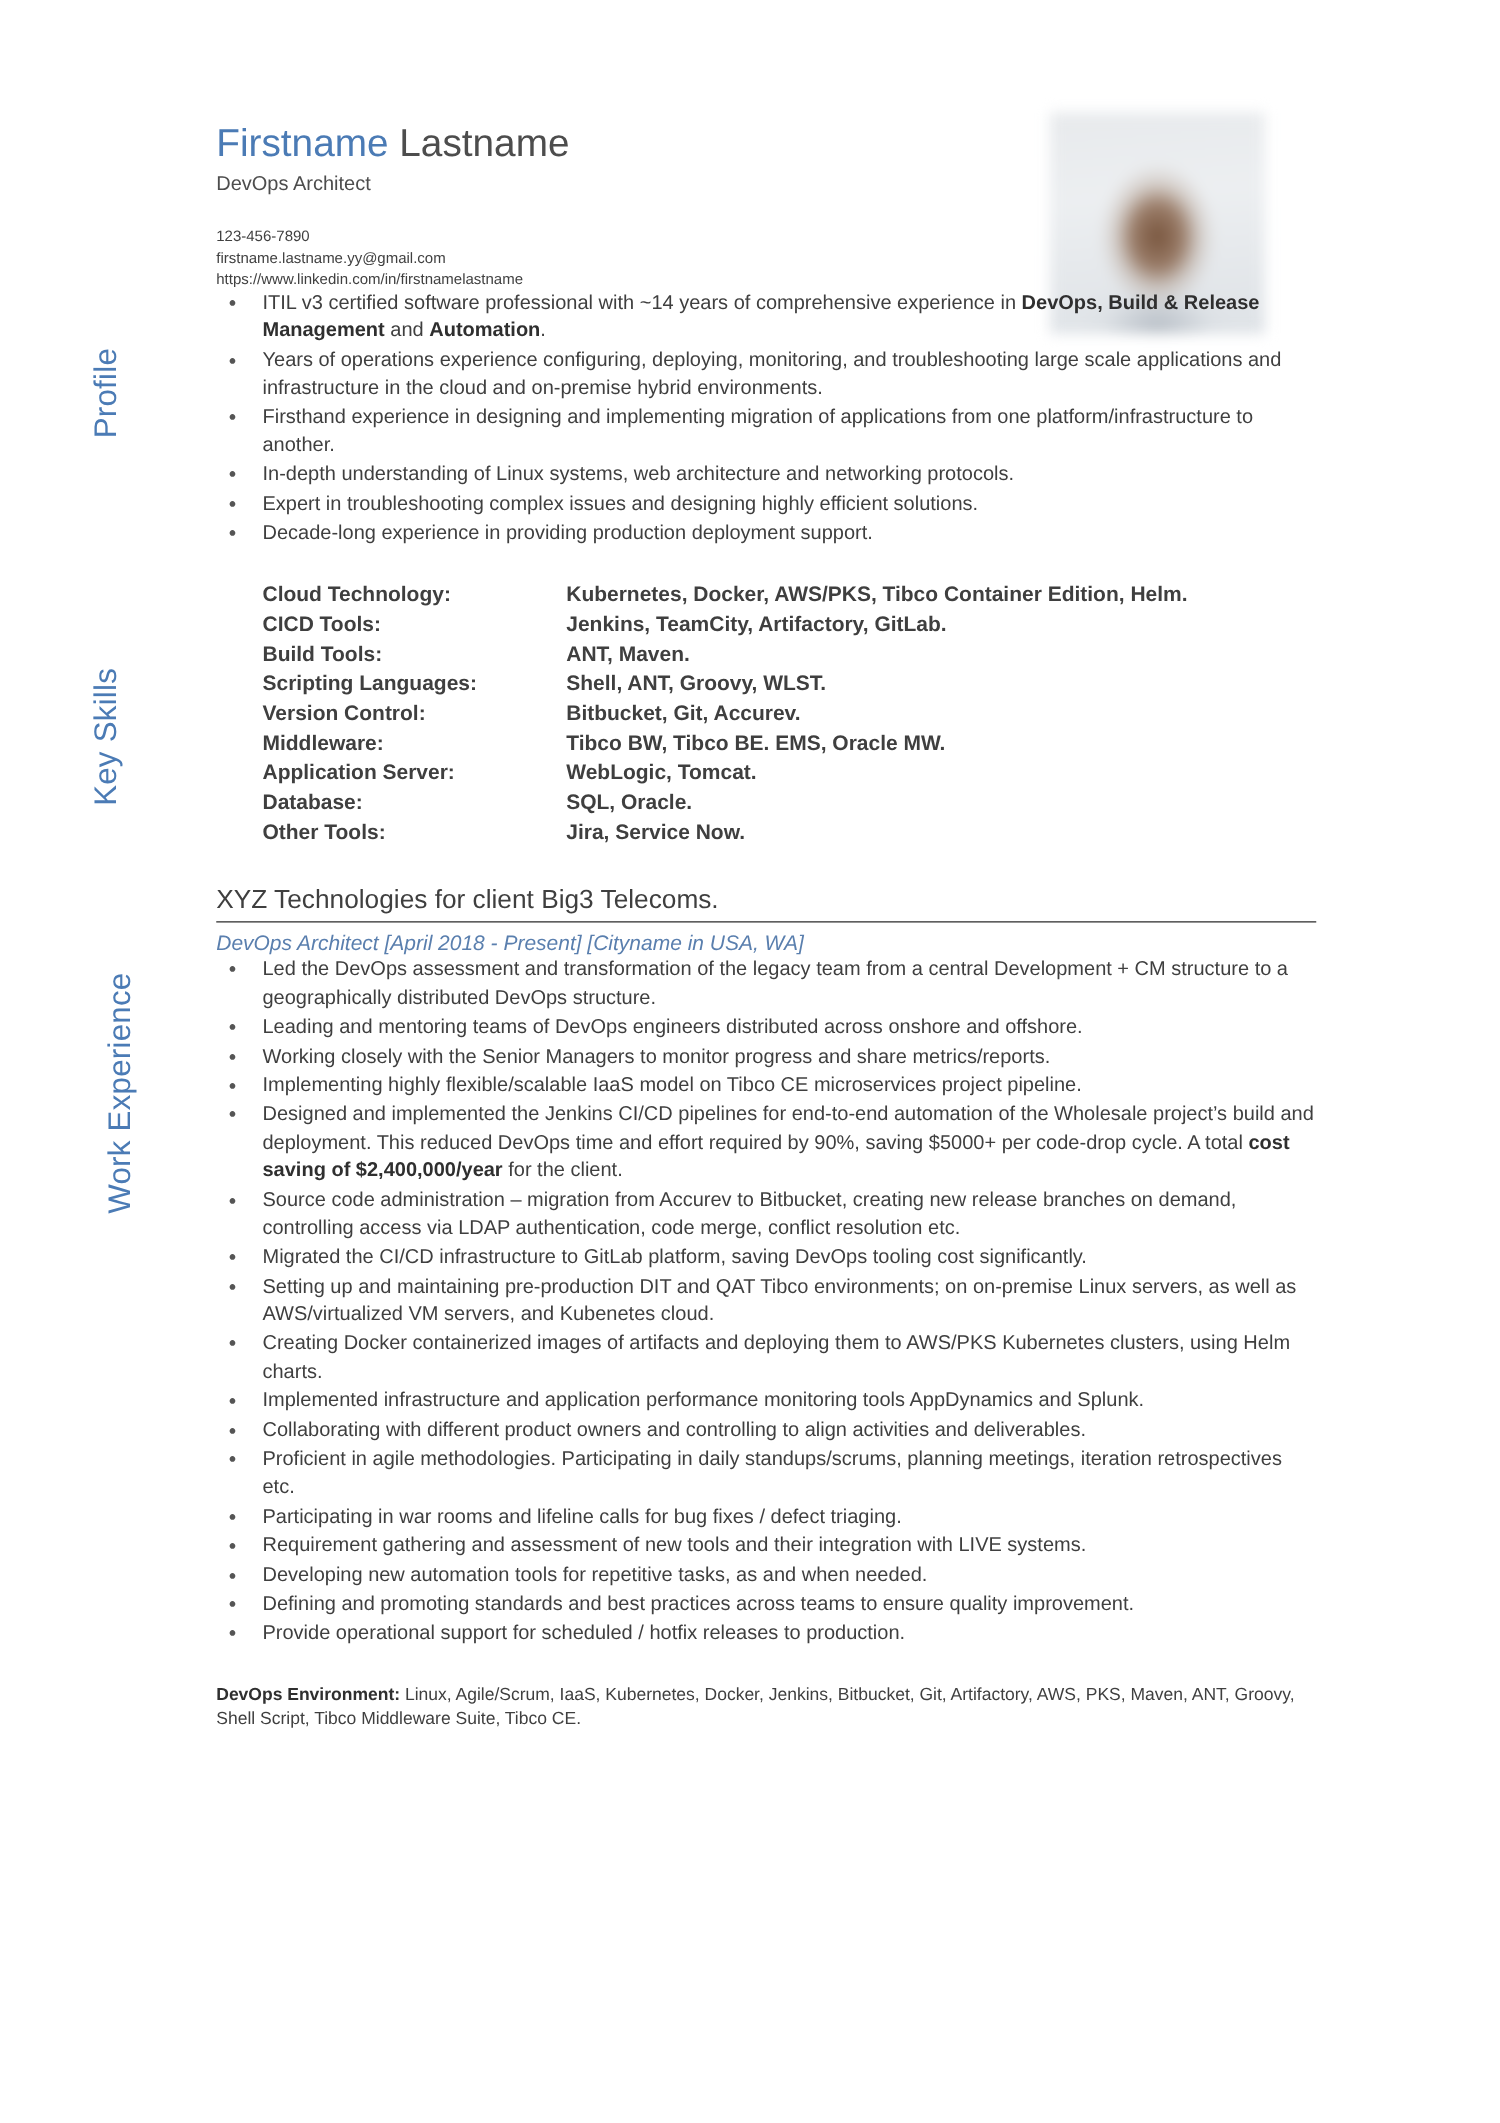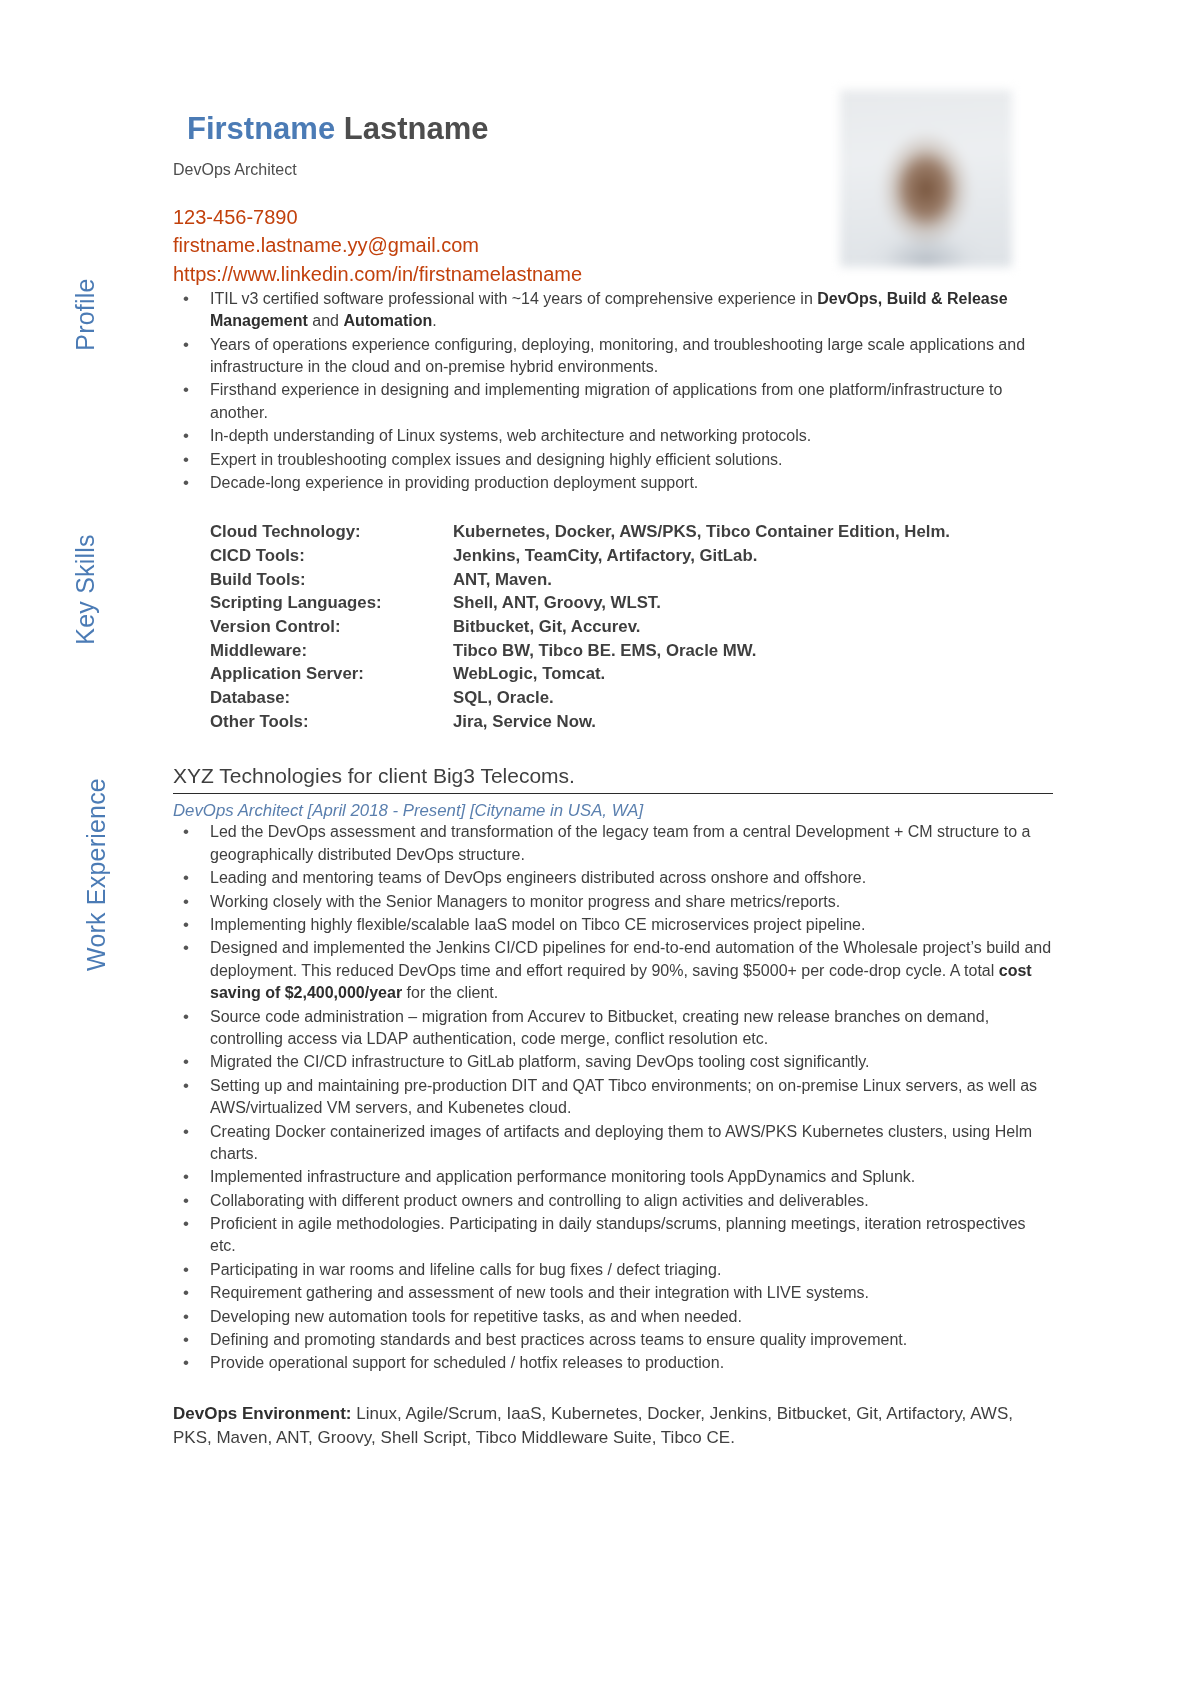--- a/index.html
+++ b/index.html
@@ -50,34 +50,34 @@
   }
 
   
   .header-block {
     position: relative;
     padding-top: 98px;
   }
   .name {
     font-size: 31px;
     line-height: 1.12;
-    margin: 14px;
-    font-weight: 700;
+    margin: 0;
+    font-weight: 400;
   }
   .name .first { color: #4b7bb5; }
   .name .last  { color: #4d4d4d; }
   .job-title {
     font-size: 16px;
     color: #4d4d4d;
     margin-top: 6px;
   }
   .contact {
     margin-top: 24px;
-    font-size: 20px;
-    color: #c2410c;
+    font-size: 12px;
+    color: #404040;
     line-height: 1.42;
   }
   .contact div { white-space: nowrap; }
 
   .photo {
     position: absolute;
     left: 667px;
     top: 90px;
     width: 172px;
     height: 177px;
@@ -144,21 +144,21 @@
     font-size: 16.8px;
     color: #5a7fae;
     font-style: italic;
     padding-top: 5px;
   }
   .work-list { margin-top: 25px; }
   .work-list > li { margin-bottom: 2px; }
 
   .env {
     margin-top: 27px;
-    font-size: 17px;
+    font-size: 14px;
     line-height: 1.40;
     color: #3f3f3f;
   }
   .env b { font-weight: 700; color: #2f2f2f; }
 </style>
 </head>
 <body>
 
 <div class="page">
 

